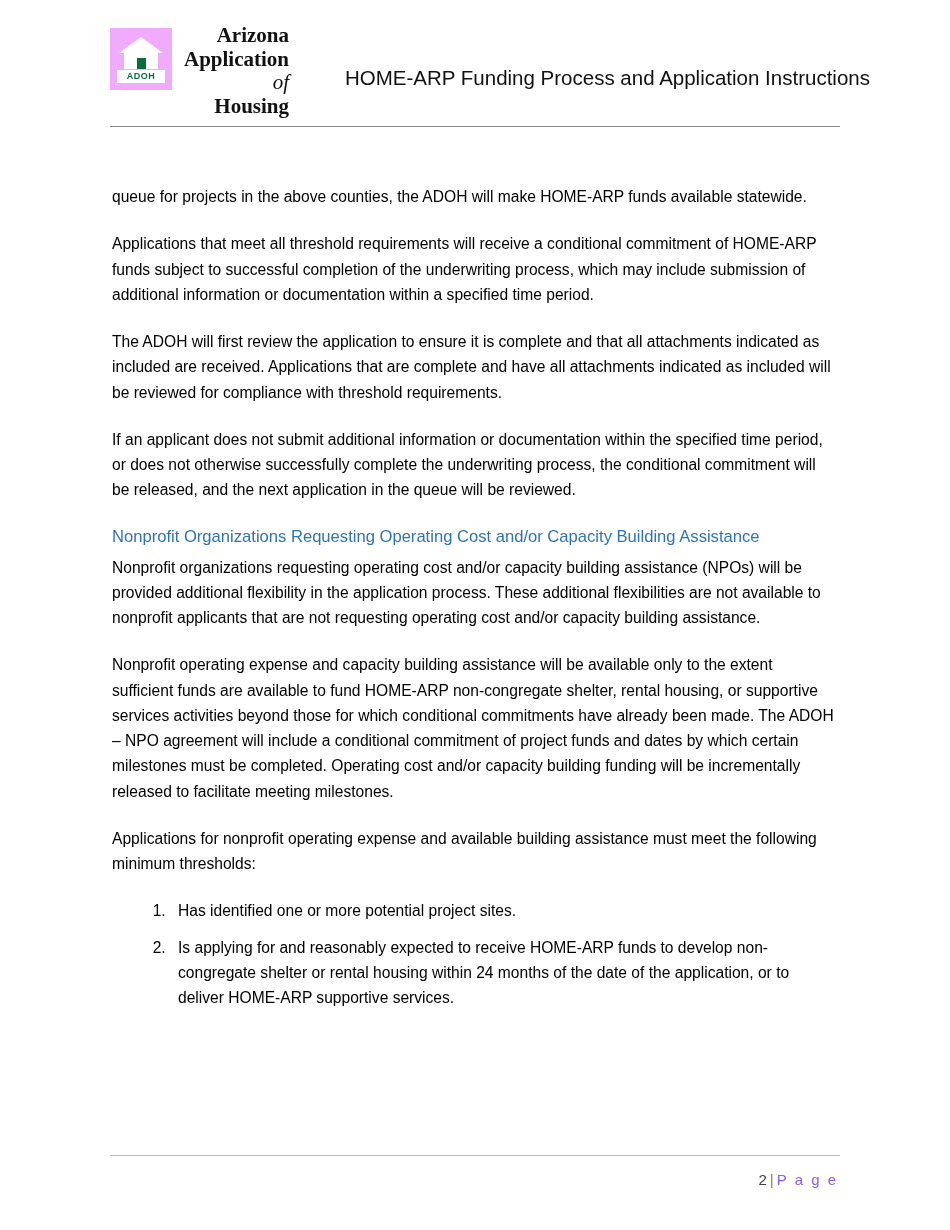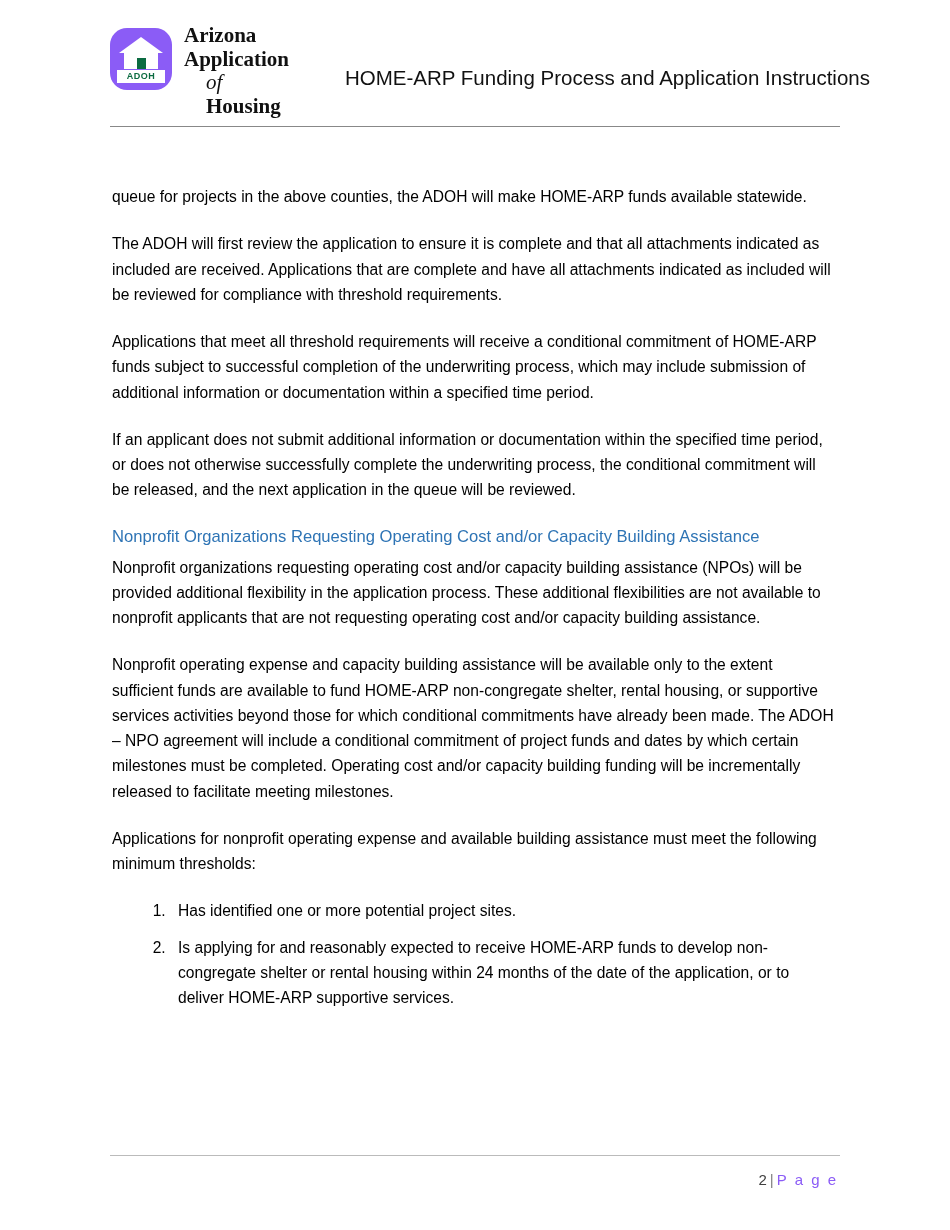--- a/index.html
+++ b/index.html
@@ -32,25 +32,24 @@
     height: 112px;
   }
   .logo-block {
     display: flex;
     align-items: flex-start;
     gap: 12px;
   }
   .logo-mark {
     width: 62px;
     height: 62px;
-    background: #8b5cf6;
+    background: #f0abfc;
     position: relative;
     flex: 0 0 auto;
     margin-top: 6px;
-    border-radius: 17px;
   }
   .logo-mark .roof {
     position: absolute;
     left: 9px;
     top: 9px;
     width: 0;
     height: 0;
     border-left: 22px solid transparent;
     border-right: 22px solid transparent;
     border-bottom: 16px solid #ffffff;
@@ -85,20 +84,21 @@
     letter-spacing: 0.5px;
     line-height: 13px;
     text-align: center;
   }
   .logo-text {
     font-family: "Liberation Serif", serif;
     font-size: 21px;
     line-height: 1.12;
     color: #111111;
     padding-top: 2px;
+    text-align: right;
   }
   .logo-text .l1 { font-weight: bold; }
   .logo-text .l2 { font-weight: bold; }
   .logo-text .l3 { font-style: italic; font-weight: normal; margin-left: 22px; }
   .logo-text .l3 b { font-weight: bold; font-style: normal; }
   .header-title {
     font-family: Liberation Sans, sans-serif;
     font-size: 20.5px;
     color: #111111;
     margin-left: 56px;
@@ -182,22 +182,22 @@
         <div class="l3"><span>of</span> <b>Housing</b></div>
       </div>
     </div>
     <div class="header-title">HOME-ARP Funding Process and Application Instructions</div>
   </div>
   <div class="header-rule"></div>
 
   <div class="content">
 
     <p class="para">queue for projects in the above counties, the ADOH will make HOME-ARP funds available statewide.</p>
+    <p class="para">Applications that meet all threshold requirements will receive a conditional commitment of HOME-ARP funds subject to successful completion of the underwriting process, which may include submission of additional information or documentation within a specified time period.</p>
     <p class="para">The ADOH will first review the application to ensure it is complete and that all attachments indicated as included are received. Applications that are complete and have all attachments indicated as included will be reviewed for compliance with threshold requirements.</p>
-    <p class="para">Applications that meet all threshold requirements will receive a conditional commitment of HOME-ARP funds subject to successful completion of the underwriting process, which may include submission of additional information or documentation within a specified time period.</p>
     <p class="para">If an applicant does not submit additional information or documentation within the specified time period, or does not otherwise successfully complete the underwriting process, the conditional commitment will be released, and the next application in the queue will be reviewed.</p>
 
     <h2 class="section-heading">Nonprofit Organizations Requesting Operating Cost and/or Capacity Building Assistance</h2>
 
     <p class="para">Nonprofit organizations requesting operating cost and/or capacity building assistance (NPOs) will be provided additional flexibility in the application process. These additional flexibilities are not available to nonprofit applicants that are not requesting operating cost and/or capacity building assistance.</p>
     <p class="para">Nonprofit operating expense and capacity building assistance will be available only to the extent sufficient funds are available to fund HOME-ARP non-congregate shelter, rental housing, or supportive services activities beyond those for which conditional commitments have already been made. The ADOH – NPO agreement will include a conditional commitment of project funds and dates by which certain milestones must be completed. Operating cost and/or capacity building funding will be incrementally released to facilitate meeting milestones.</p>
     <p class="para">Applications for nonprofit operating expense and available building assistance must meet the following minimum thresholds:</p>
 
     <ol class="numbered">
       <li>Has identified one or more potential project sites.</li>

